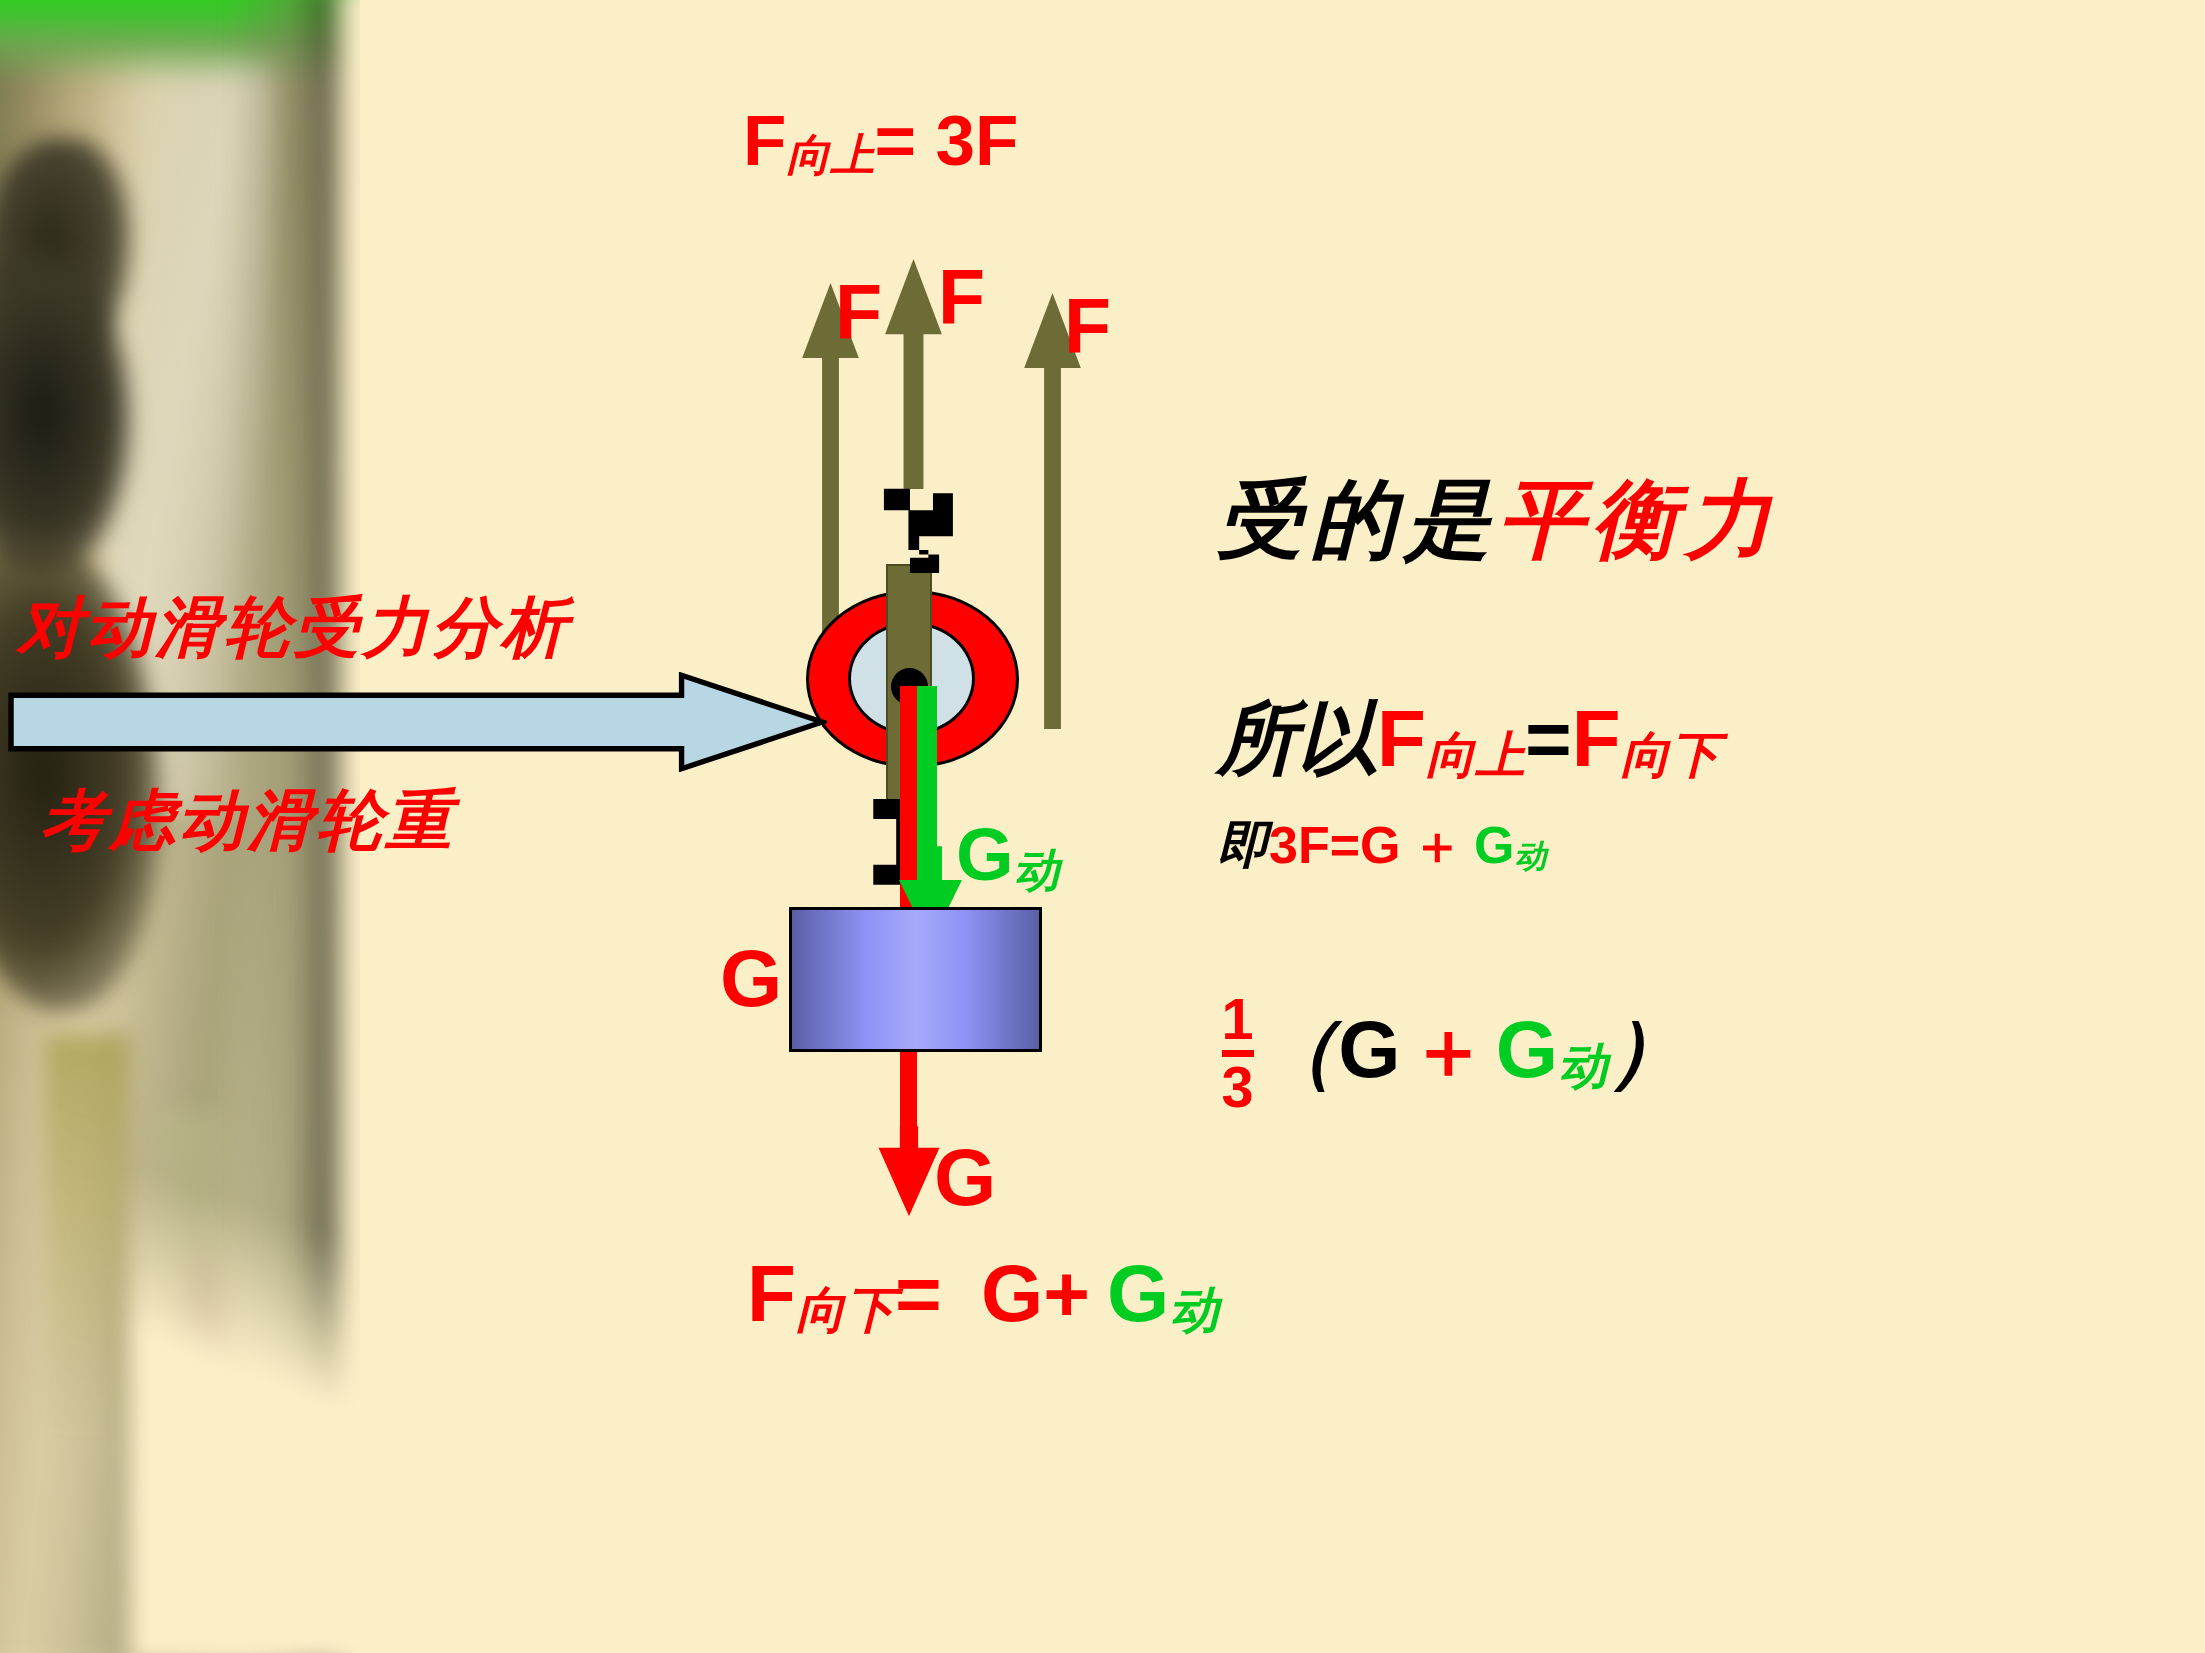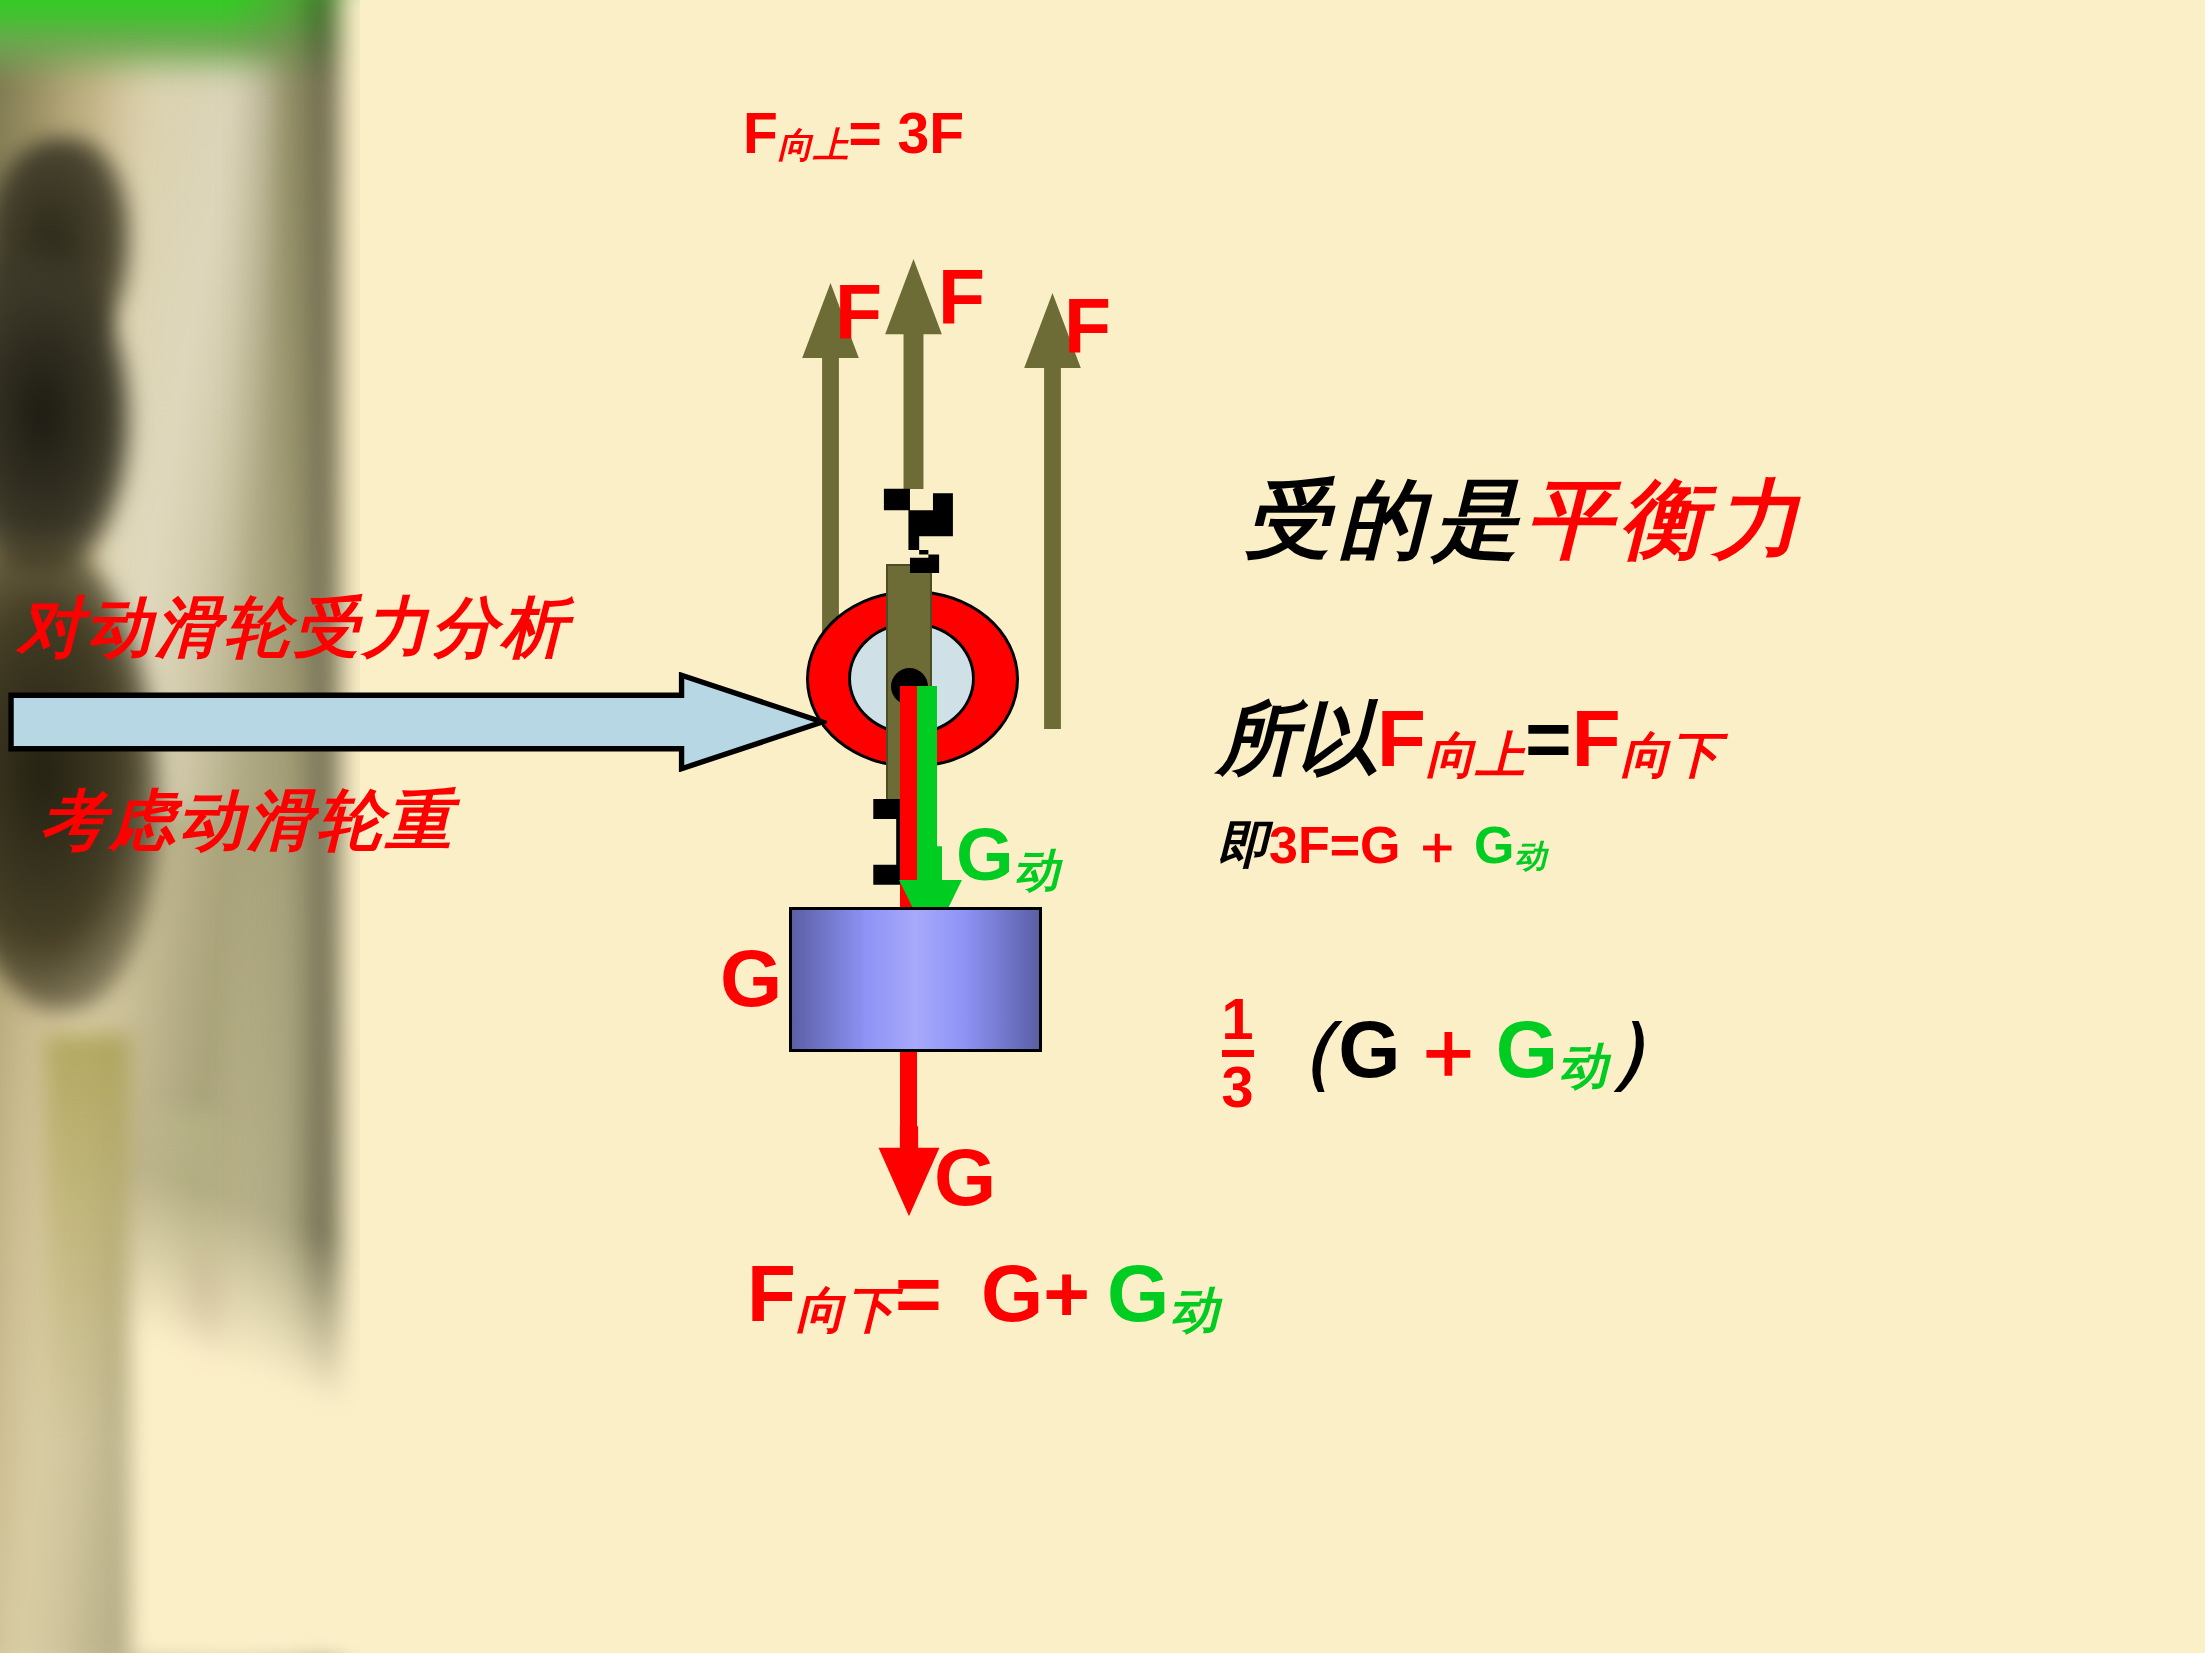--- a/index.html
+++ b/index.html
@@ -227,21 +227,21 @@
     <div class="ph" id="ph-dark2"></div>
     <div class="ph" id="ph-dark3"></div>
     <div class="ph" id="ph-stripe1"></div>
     <div class="ph" id="ph-stripe2"></div>
     <div class="ph" id="ph-brown"></div>
     <div class="ph" id="ph-green"></div>
     <div class="ph" id="ph-edge"></div>
     <div class="ph" id="ph-taper"></div>
   </div>
 
-  <div class="abs formula" style="left:743px; top:100px; font-size:57px; color:#ff0000;">
+  <div class="abs formula" style="left:743px; top:100px; font-size:71px; color:#ff0000;">
     <span class="hei">F</span><span class="sub-zh">向上</span><span class="hei">= </span><span class="hei">3F</span>
   </div>
 
   <svg class="olive-arrow" style="left:796px; top:283px;" width="69" height="444" viewBox="0 0 90 580">
     <polygon points="45,0 82,98 56,98 56,580 34,580 34,98 8,98" fill="#6e6c36"></polygon>
   </svg>
   <svg class="olive-arrow" style="left:879px; top:259px;" width="69" height="230" viewBox="0 0 90 300">
     <polygon points="45,0 82,98 58,98 58,300 32,300 32,98 8,98" fill="#6e6c36"></polygon>
   </svg>
   <svg class="olive-arrow" style="left:1018px; top:293px;" width="69" height="436" viewBox="0 0 90 570">
@@ -296,21 +296,21 @@
   <div class="abs left-caption" style="left:17px; top:583px;">对动滑轮受力分析</div>
 
   <div class="abs left-caption" style="left:40px; top:776px;">考虑动滑轮重</div>
 
   <svg id="blue-arrow" width="819" height="100" viewBox="0 0 1070 130">
     <polygon points="4,30 880,30 880,4 1064,65 880,126 880,100 4,100" fill="#b7d7e4" stroke="#000" stroke-width="7" stroke-linejoin="miter"></polygon>
   </svg>
 
 
 
-  <div class="abs calli" style="left:1217px; top:462px;margin-left:28px;">
+  <div class="abs calli" style="left:1217px; top:462px;">
     <span>受的是</span><span class="red">平衡力</span>
   </div>
 
   <div class="abs" style="left:1217px; top:680px; font-size:80px;margin-top:6px;">
     <span class="f-zh black">所以</span><span class="hei red">F</span><span class="sub-zh red">向上</span><span class="hei black">=</span><span class="hei red">F</span><span class="sub-zh red">向下</span>
   </div>
 
   <div class="abs" style="left:1217px; top:811px; font-size:52px;text-align:center;">
     <span class="f-zh black">即</span><span class="hei red">3F=G</span><span class="hei red" style="margin:0 10.7px;">＋</span><span class="hei green">G</span><span class="sub-zh green">动</span>
   </div>

